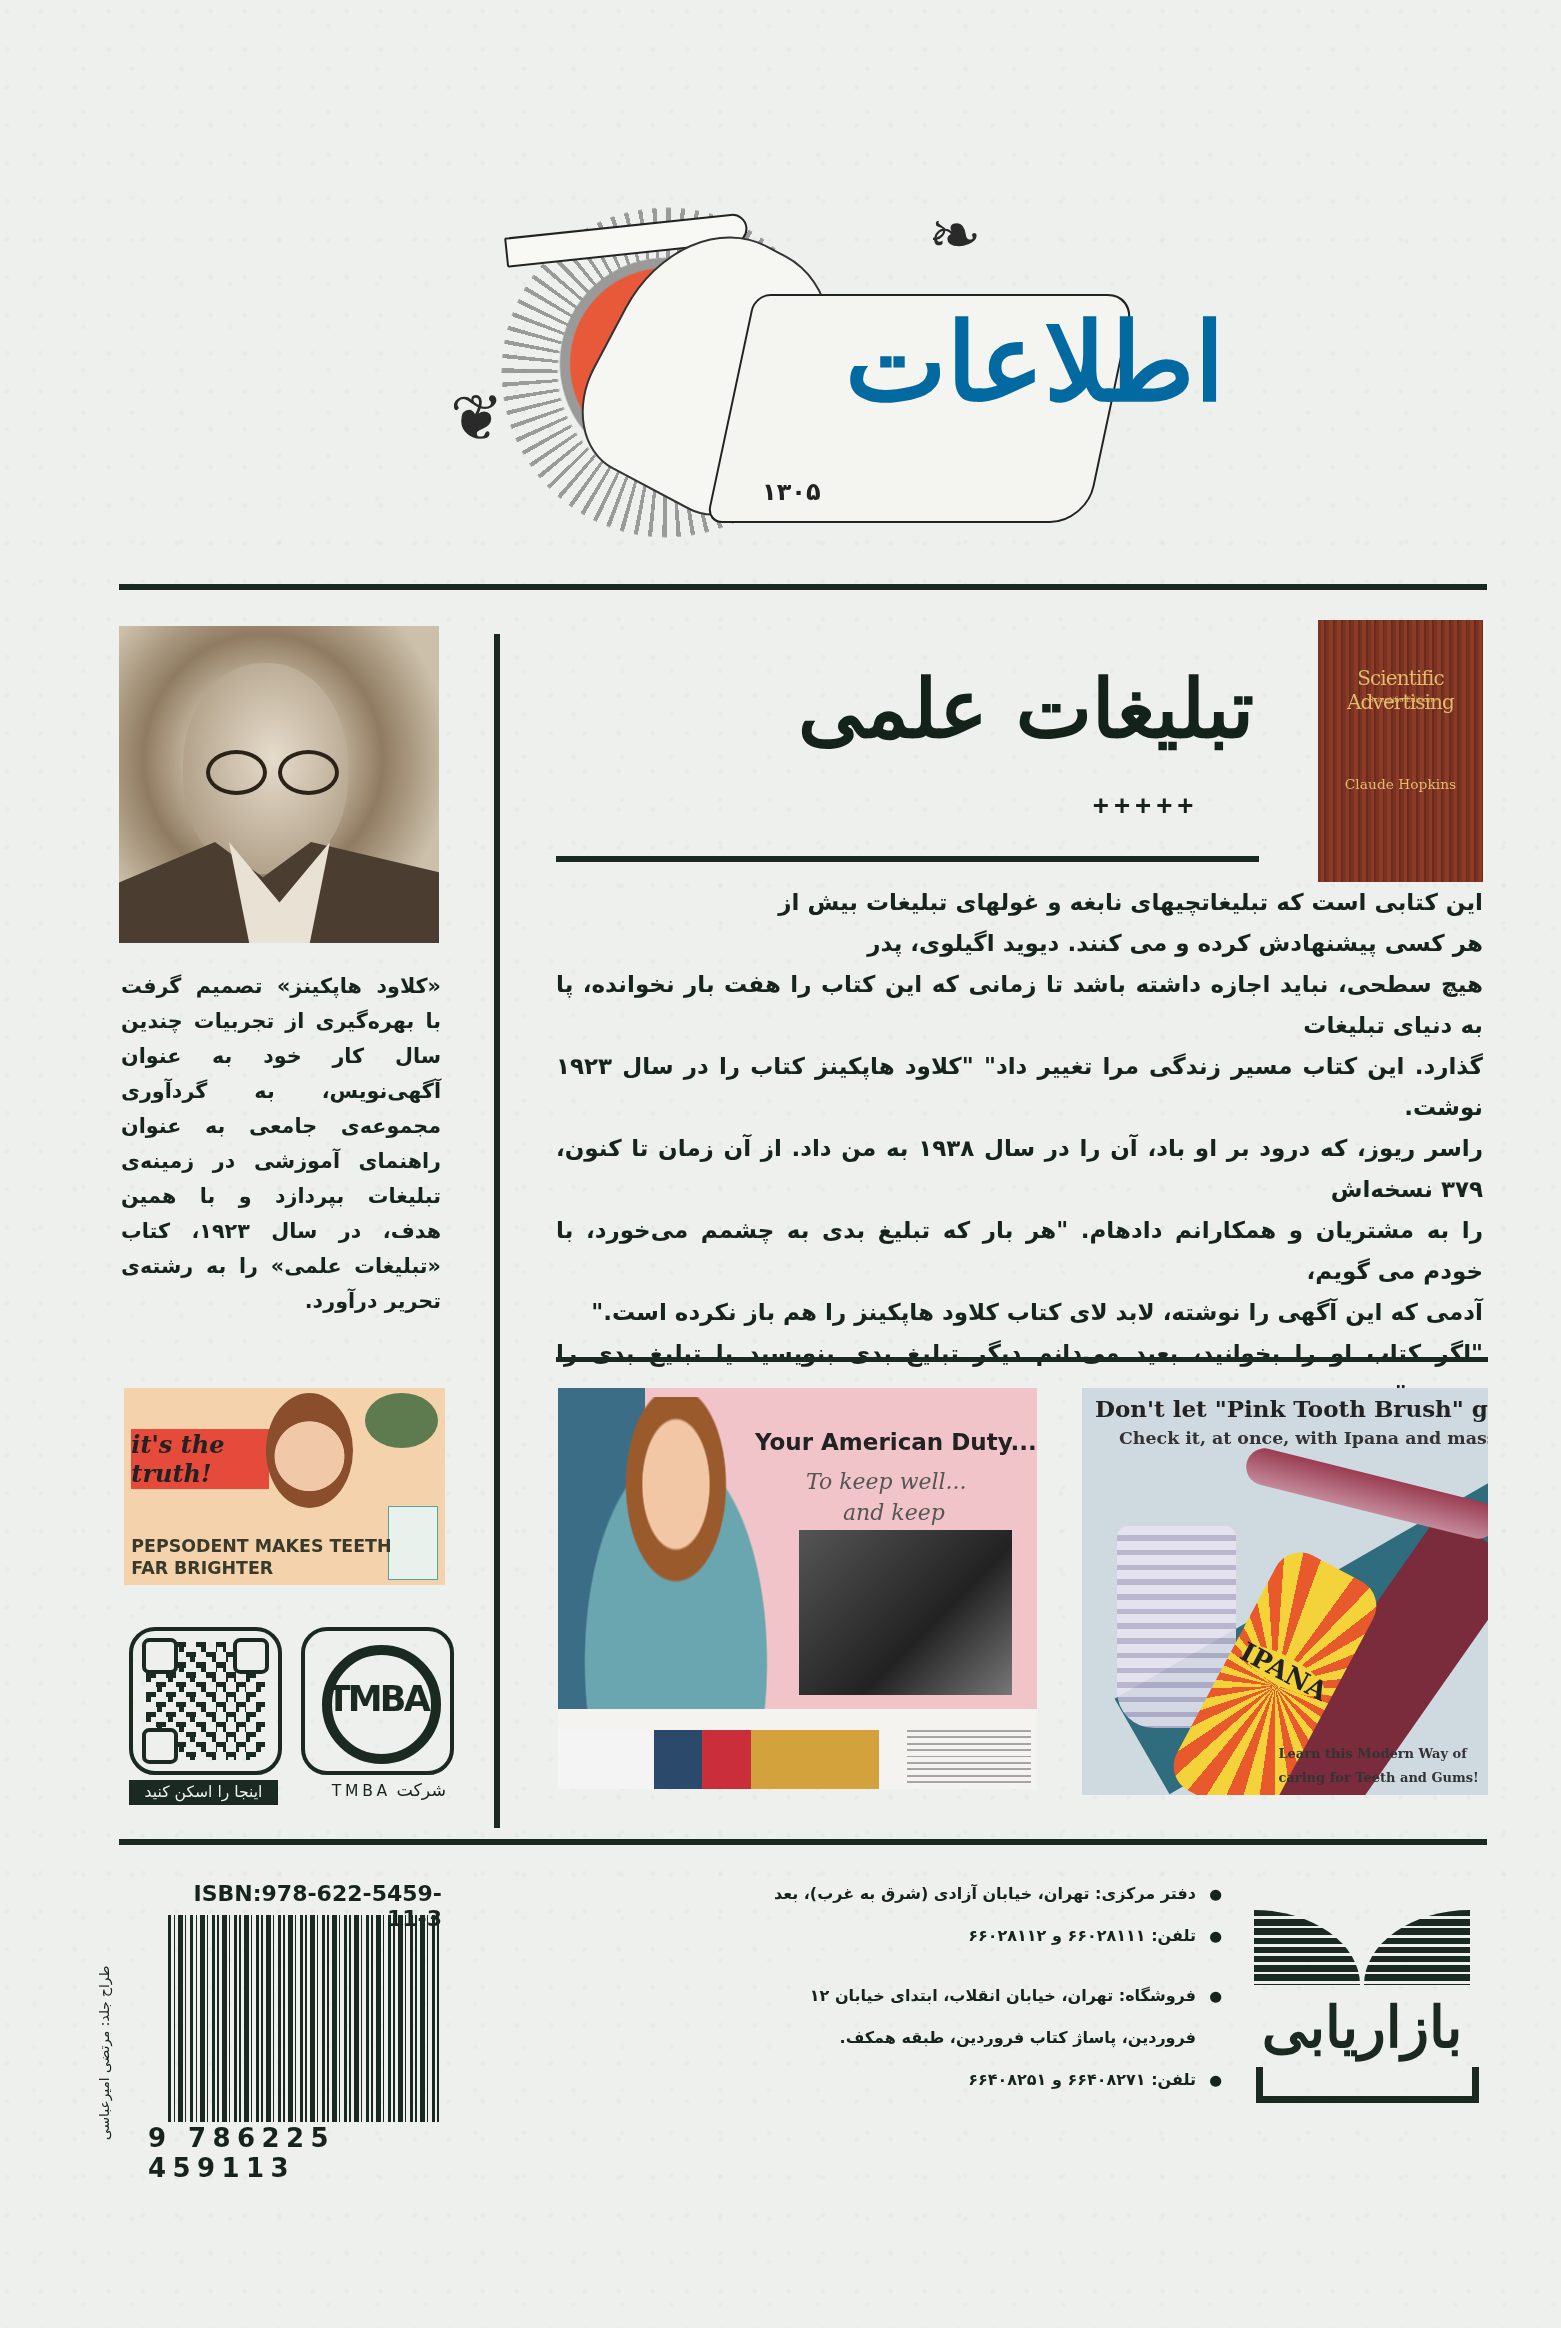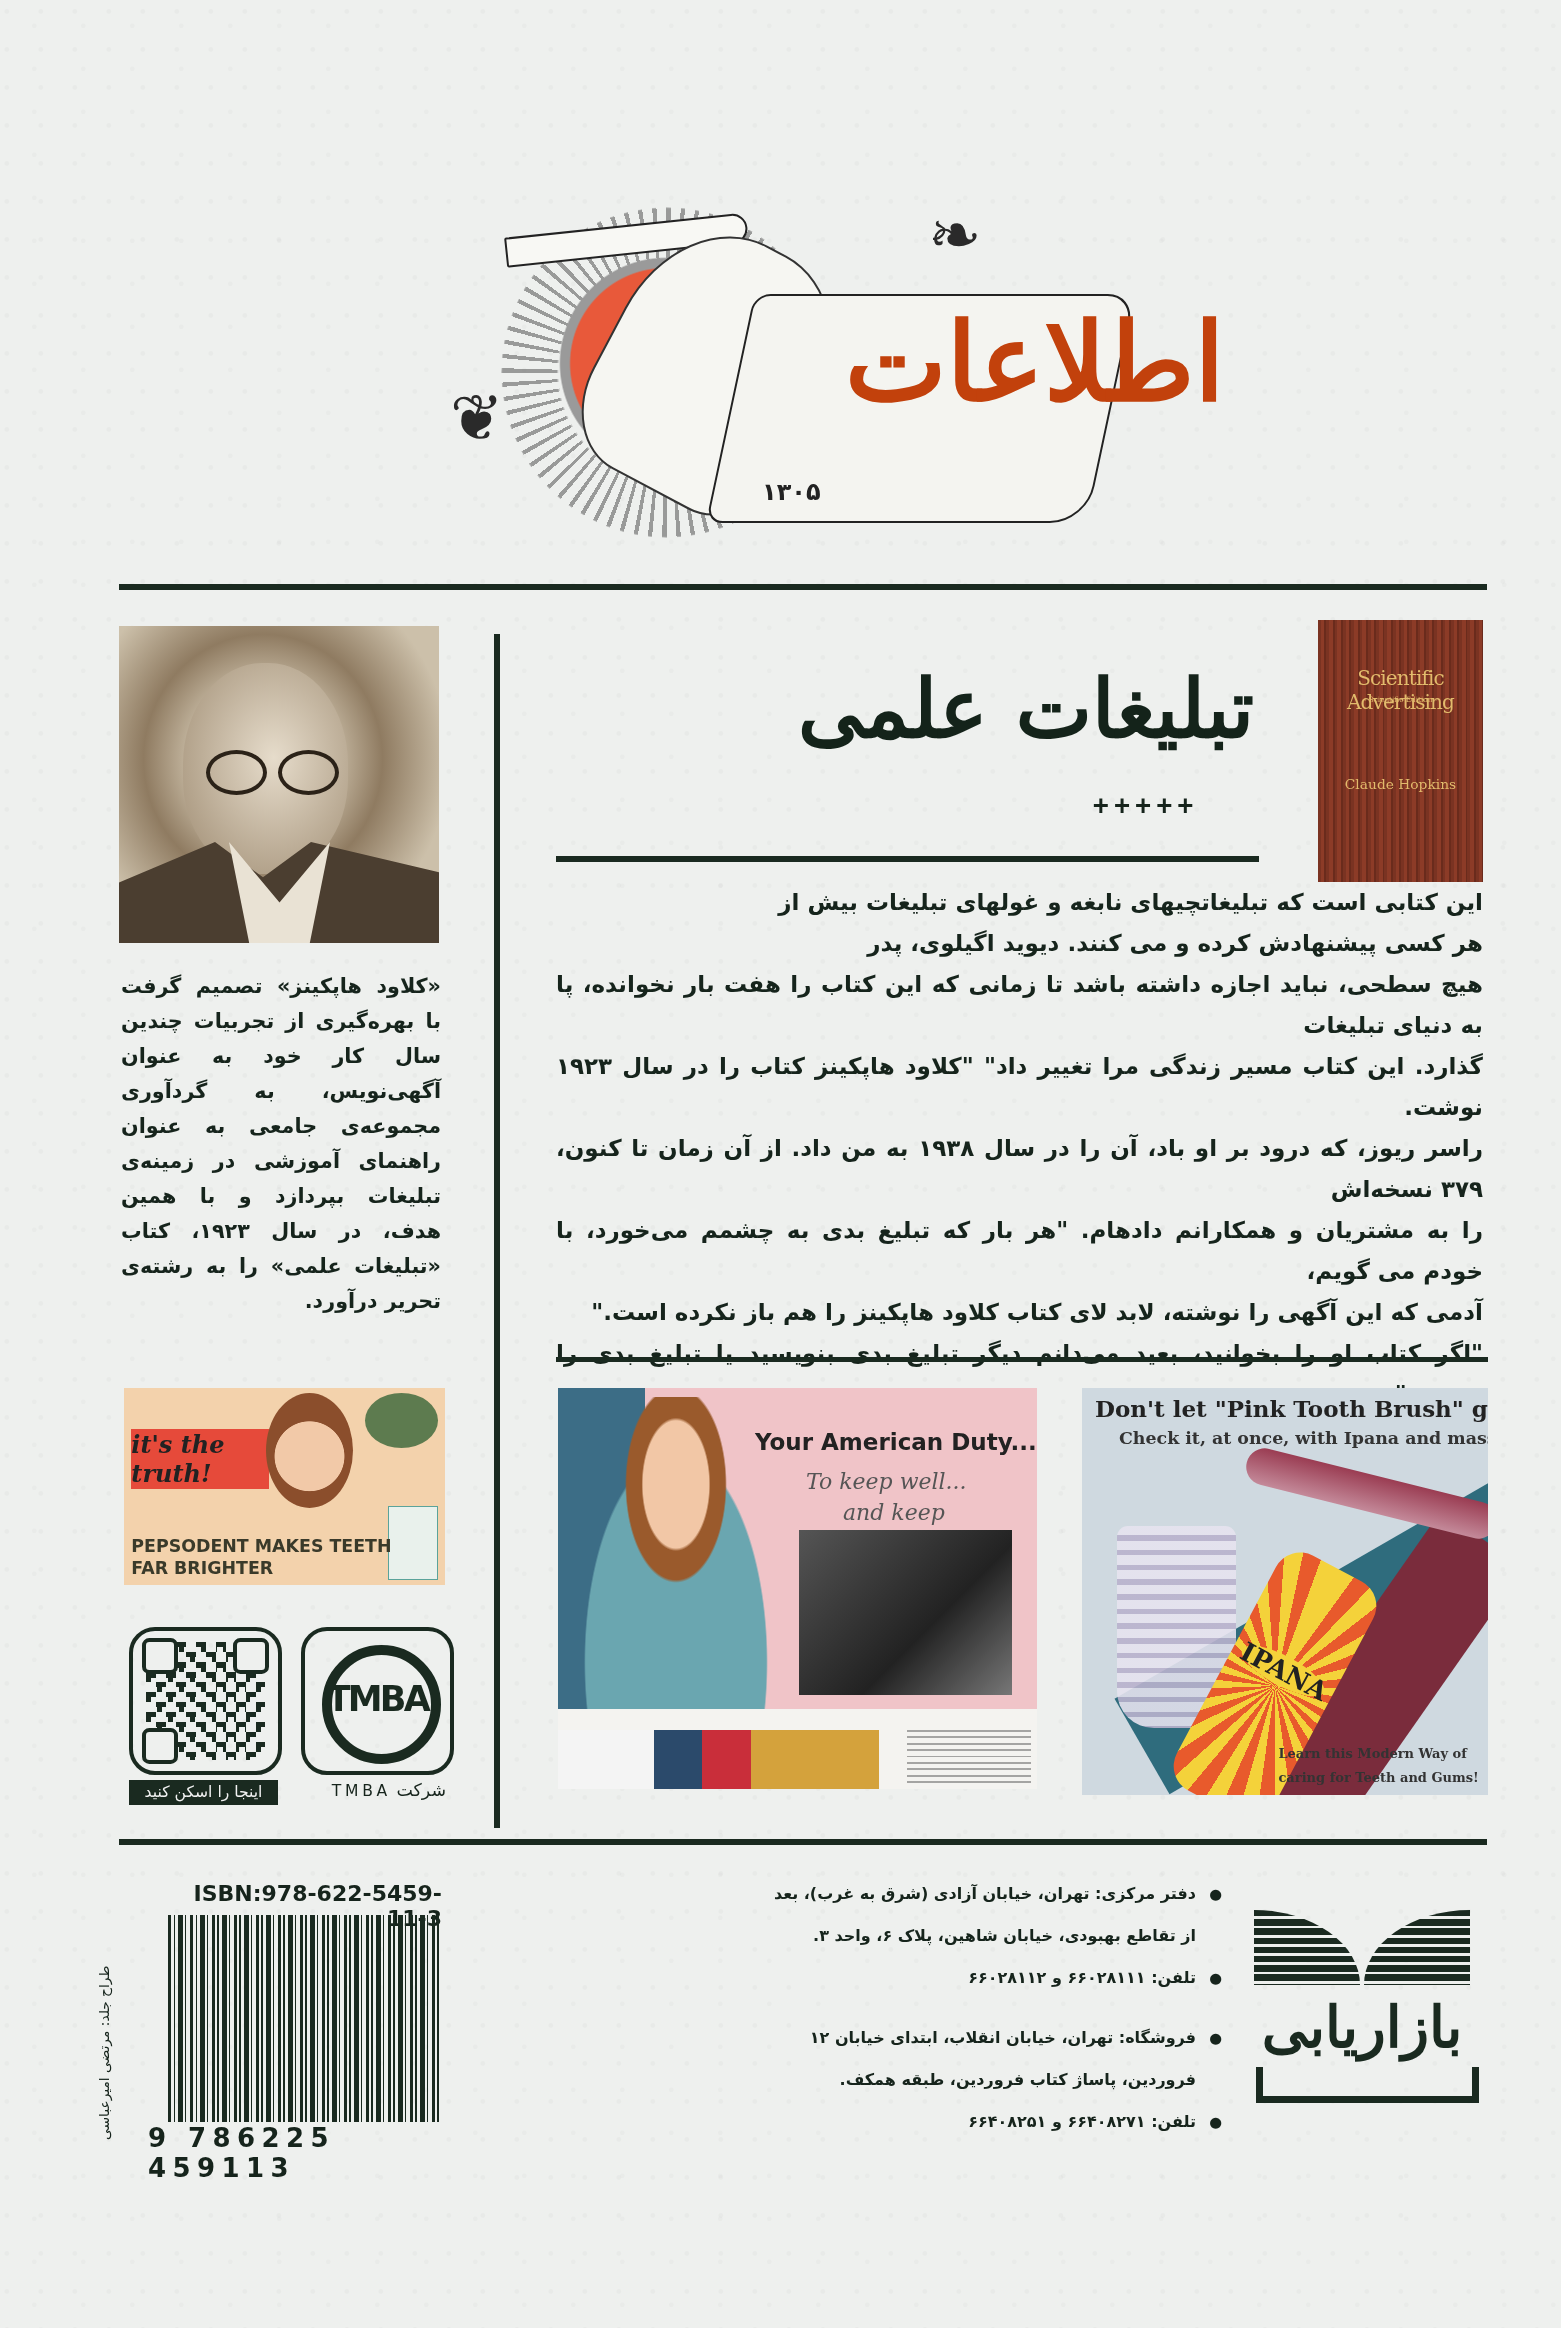--- a/index.html
+++ b/index.html
@@ -19,21 +19,21 @@
   
   #logo { left:450px; top:207px; width:670px; height:349px; }
   #logo .sun { position:absolute; left:96px; top:37px; width:239px; height:239px; border-radius:50%;
     background:radial-gradient(circle,#e8593a 0 56%, #9a9a9a 57% 62%, transparent 63%); }
   #logo .rays { position:absolute; left:51px; top:0; width:331px; height:331px; border-radius:50%;
     background:repeating-conic-gradient(#555 0 1.5deg, transparent 1.5deg 5deg);
     -webkit-mask:radial-gradient(circle, transparent 46%, #000 47%, #000 70%, transparent 71%);
             mask:radial-gradient(circle, transparent 46%, #000 47%, #000 70%, transparent 71%); opacity:.55; }
   #logo .scroll { position:absolute; left:280px; top:87px; width:377px; height:225px;
     border:2.8px solid #222; border-radius:16.5px 27.5px 37px 16.5px; background:#f4f4f0; transform:skewX(-12deg); }
-  #logo .word { position:absolute; left:395px; top:101px; font-size:108px; font-weight:bold; color:#c2410c;
+  #logo .word { position:absolute; left:395px; top:101px; font-size:108px; font-weight:bold; color:#0369a1;
     font-family:"DejaVu Serif", serif; direction:rtl; line-height:1; }
   #logo .year { position:absolute; left:312px; top:271px; font-size:24px; color:#222; direction:rtl; font-weight:bold; }
   #logo .trumpet { position:absolute; left:55px; top:18.4px; width:239px; height:26px; background:#f8f8f4;
     border:2.8px solid #222; border-radius:3.7px 27.5px 27.5px 3.7px; transform:rotate(-6deg); }
   #logo .figure { position:absolute; left:156px; top:27.5px; width:211px; height:266px; border:2.8px solid #333;
     border-radius:45% 45% 30% 30%; background:#f6f6f2; transform:rotate(28deg); }
   #logo .leaves { position:absolute; font-size:64px; color:#2a2a2a; }
 
   
   #portrait { left:119px; top:626px; width:320px; height:317px;
@@ -253,21 +253,20 @@
 <div class="rule" style="left:119px;top:1839px;width:1368px;height:5.5px"></div>
 
 <div id="isbn" class="abs">ISBN:978-622-5459-11-3</div>
 <div id="barcode" class="abs"></div>
 <div id="barcode-num" class="abs">9 786225 459113</div>
 <div id="designer" class="abs">طراح جلد: مرتضی امیرعباسی</div>
 
 <div id="address" class="abs">
   <ul>
     <li class="bullet">دفتر مرکزی: تهران، خیابان آزادی (شرق به غرب)، بعد</li>
-    <li class="cont">از تقاطع بهبودی، خیابان شاهین، پلاک ۶، واحد ۳.</li>
     <li class="bullet">تلفن:  ۶۶۰۲۸۱۱۱ و ۶۶۰۲۸۱۱۲</li>
     <li class="gap"></li>
     <li class="bullet">فروشگاه: تهران، خیابان انقلاب، ابتدای خیابان ۱۲</li>
     <li class="cont">فروردین، پاساژ کتاب فروردین، طبقه همکف.</li>
     <li class="bullet">تلفن: ۶۶۴۰۸۲۷۱ و ۶۶۴۰۸۲۵۱</li>
   </ul>
 </div>
 
 <div id="publisher" class="abs">
   <div class="pages pl"></div>

